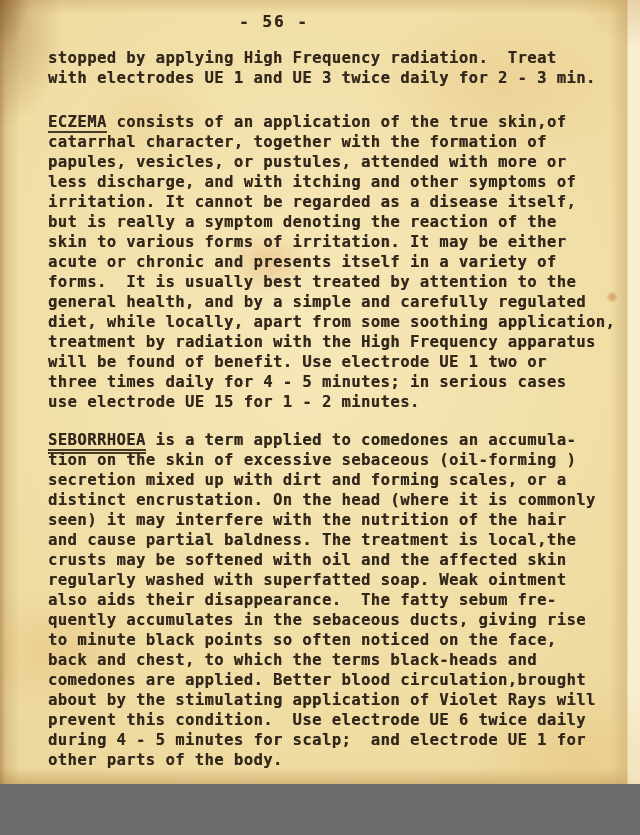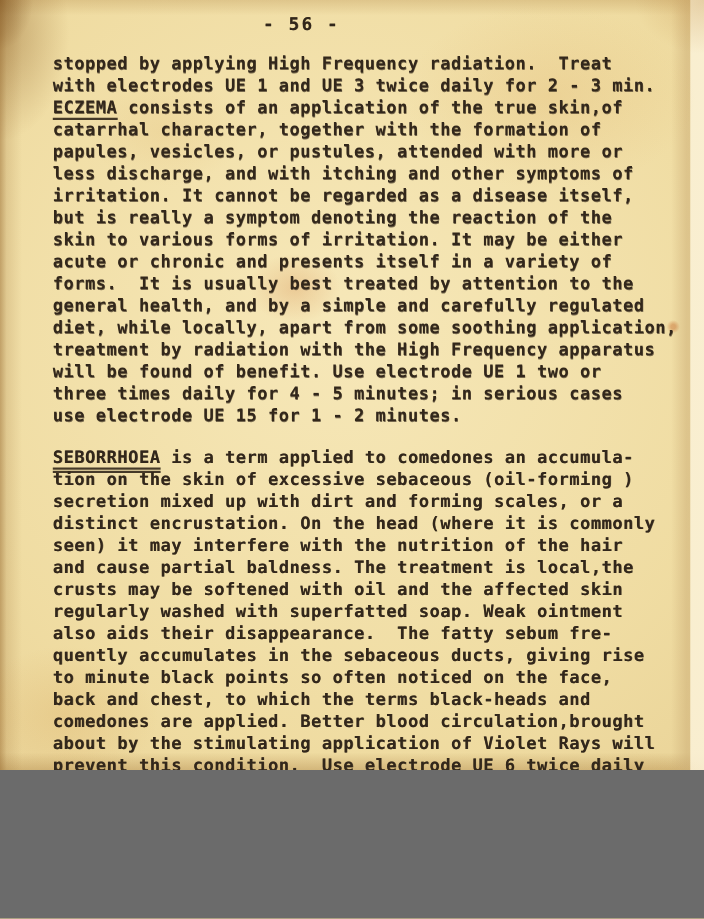--- a/index.html
+++ b/index.html
@@ -3,21 +3,21 @@
 <meta charset="utf-8">
 <style>
   html, body { margin: 0; padding: 0; }
   body {
     width: 640px; height: 835px;
     font-family: "DejaVu Sans Mono", "Liberation Mono", monospace;
     background: #6b6b6b;
   }
   .page {
     position: relative;
-    width: 640px; height: 700px;
+    width: 640px; height: 784px;
     overflow: hidden;
     color: #32271b;
     font-weight: 700;
     background-color: #eeda9f;
     background-image:
       radial-gradient(circle at 75px 819px, rgba(97,63,25,0.85) 0px 1.5px, rgba(97,63,25,0) 4px),
       radial-gradient(circle at 612px 297px, rgba(196,106,44,0.45) 0px 2px, rgba(196,106,44,0) 6px),
       radial-gradient(ellipse 190px 120px at 500px 88px, rgba(215,160,80,0.20), transparent 70%),
       radial-gradient(ellipse 60px 45px at 268px 262px, rgba(205,120,55,0.25), transparent 70%),
       radial-gradient(ellipse 120px 90px at 60px 650px, rgba(210,155,75,0.22), transparent 70%),
@@ -43,21 +43,21 @@
     position: absolute; left: 48px; top: 48px; width: 566px;
     filter: blur(0.25px);
     text-shadow: 0.3px 0.3px 0.6px rgba(50,39,26,0.65);
   }
   .line, .lines {
     white-space: pre;
     font-size: 15.5px;
     line-height: 20px;
     letter-spacing: 0.45px;
   }
-  .para-intro      { }
+  .para-intro      { margin-bottom: 24px; }
   .para-eczema     { margin-bottom: 18px; }
   .para-seborrhoea { margin-bottom: 0; }
   .hd  { border-bottom: 2px solid rgba(50,39,26,0.9); text-align: center; }
   .hd2 { border-bottom: 5px double rgba(50,39,26,0.9); text-align: right; }
   .divider {
     margin-top: 14px;
     width: 100%;
     text-align: center;
     transform: translateX(-38px);
     font-size: 16px;

